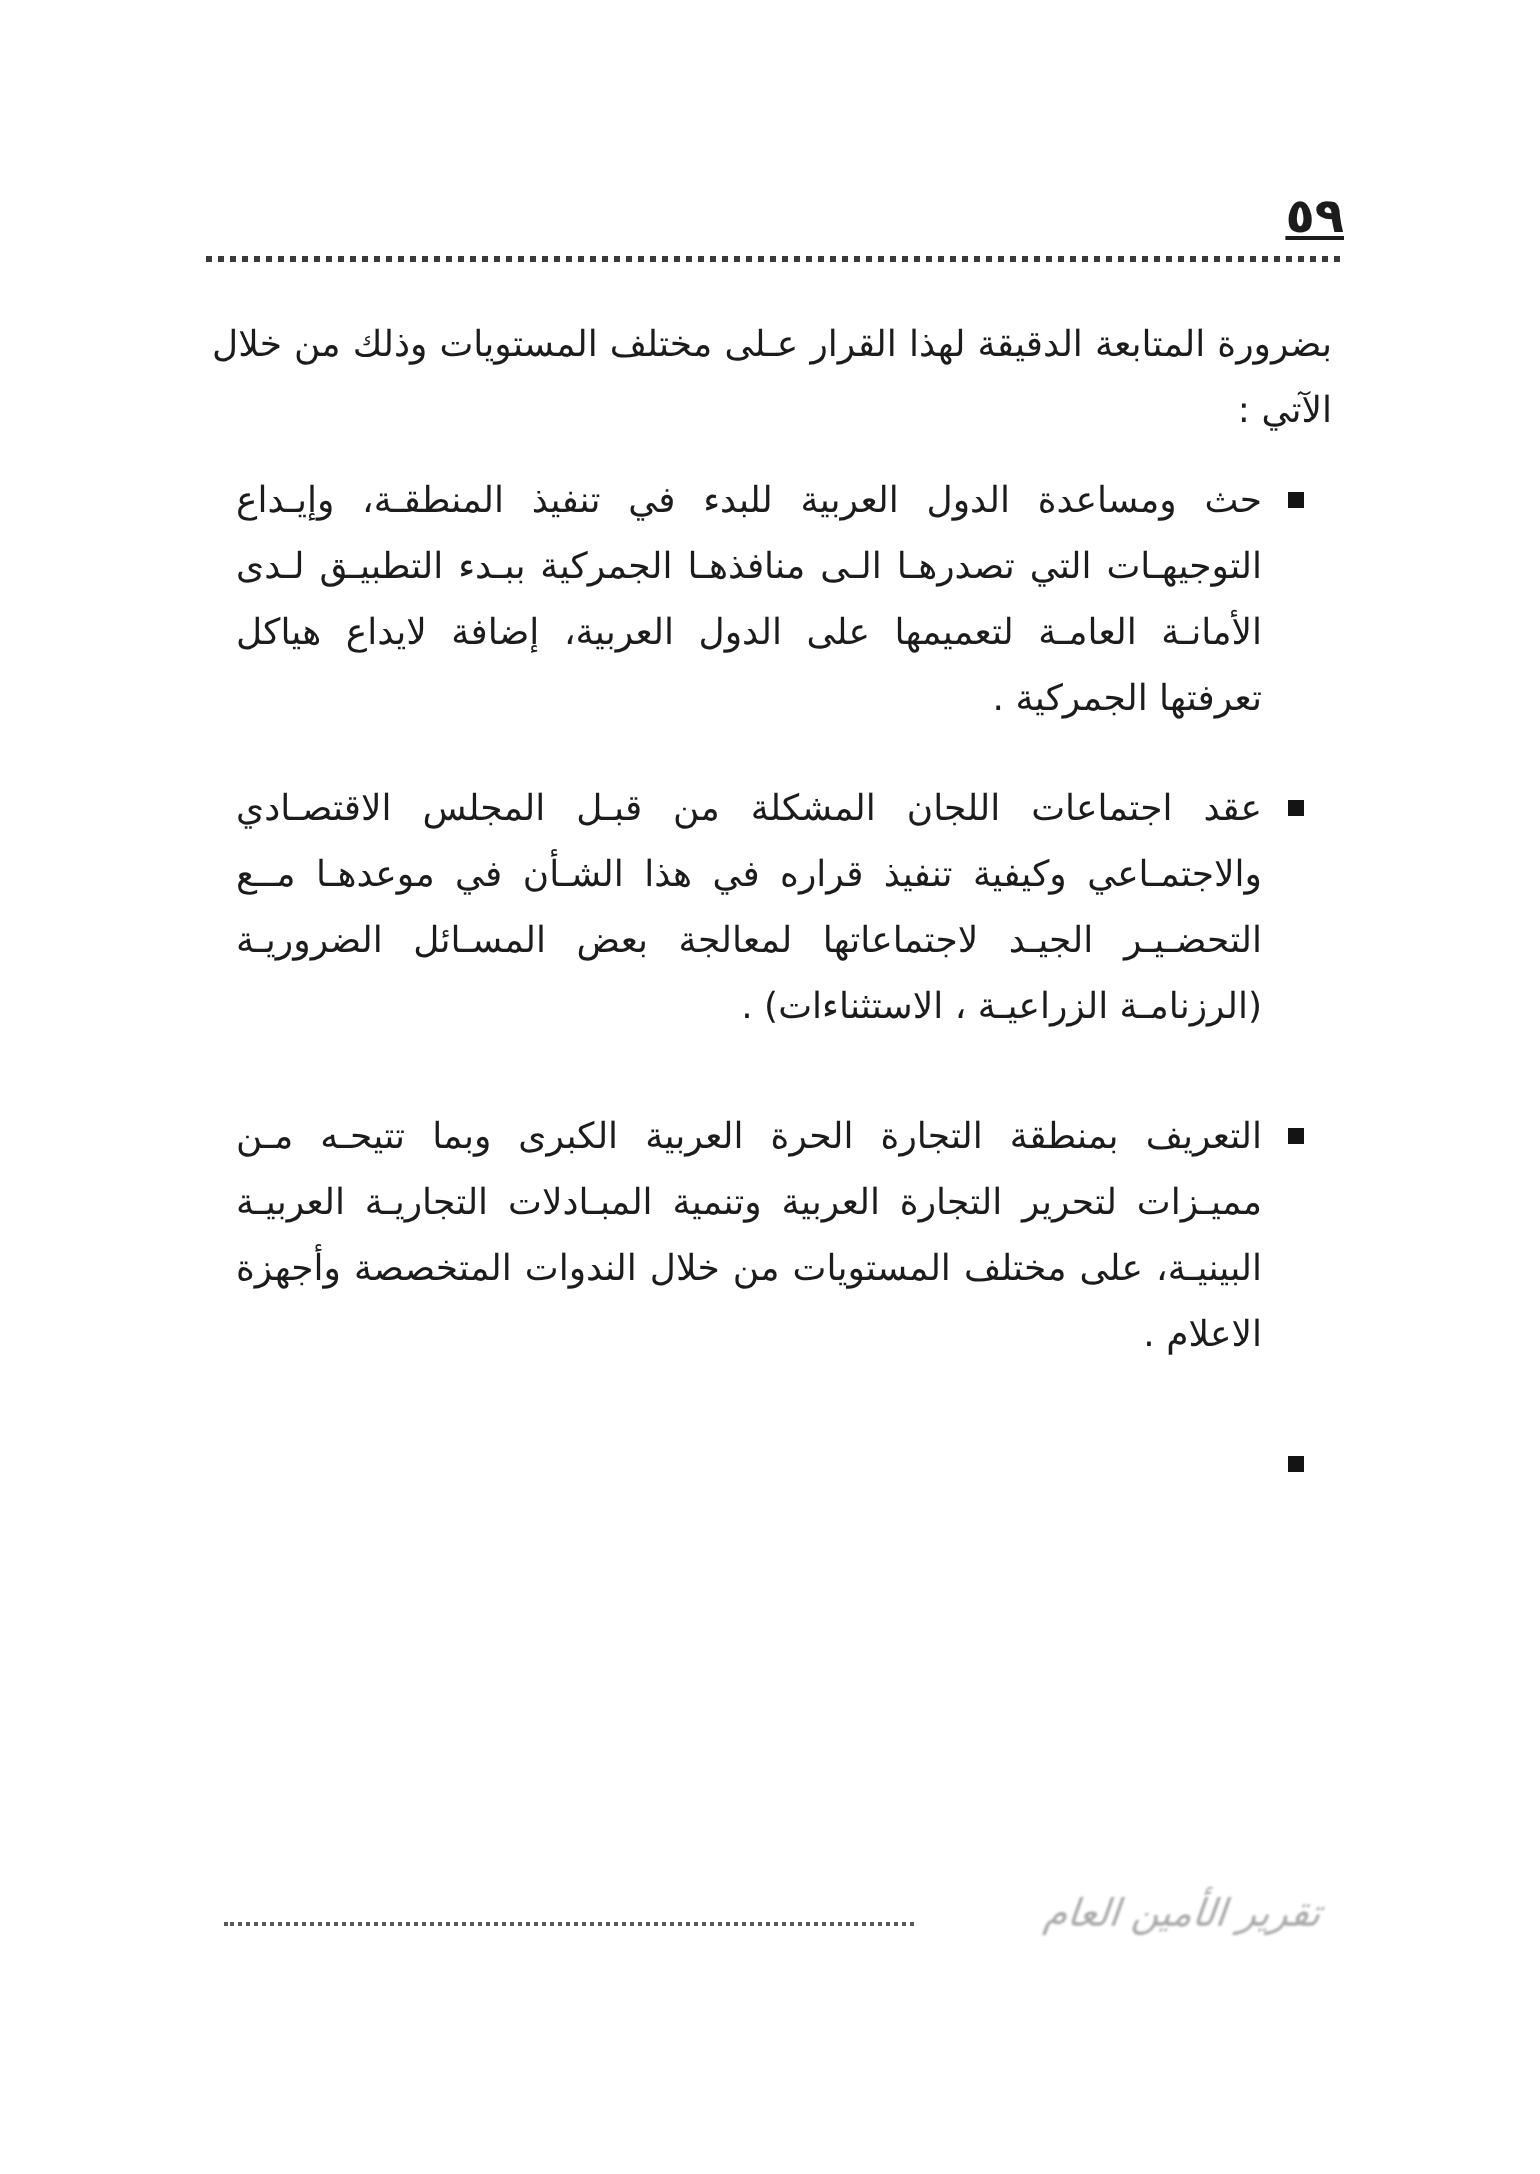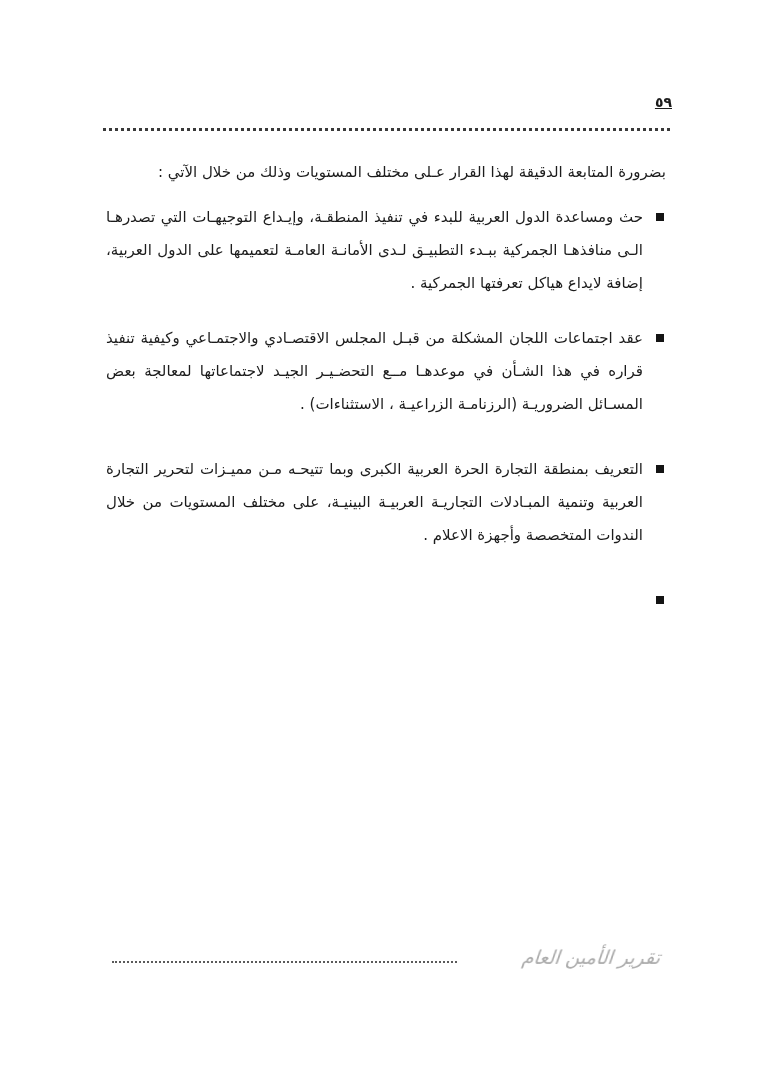--- a/index.html
+++ b/index.html
@@ -14,50 +14,50 @@
     background: #ffffff;
     font-family: "DejaVu Sans", sans-serif;
     color: #1c1c1c;
     overflow: hidden;
     direction: rtl;
   }
   .page-number {
     position: absolute;
     top: 94px;
     right: 98px;
-    font-size: 14px;
+    font-size: 24px;
     font-weight: bold;
     letter-spacing: 1px;
     direction: rtl;
     text-decoration: underline;
   }
   .rule-top {
     position: absolute;
     top: 128px;
     right: 100px;
     left: 103px;
     height: 0;
     border-top: 3px dotted #3a3a3a;
   }
   .content {
     position: absolute;
     top: 156px;
     right: 104px;
     left: 106px;
     direction: rtl;
     text-align: justify;
-    font-size: 15px;
+    font-size: 18px;
     line-height: 33px;
   }
   .intro {
     margin: 0 0 12px 0;
   }
   .bullets {
     list-style: none;
-    margin: 0;
+    margin: 12px;
     padding: 0;
   }
   .bullet-item {
     position: relative;
     padding-right: 23px;
     margin-bottom: 22px;
   }
   .bullet-item.gap-large {
     margin-top: 32px;
   }

